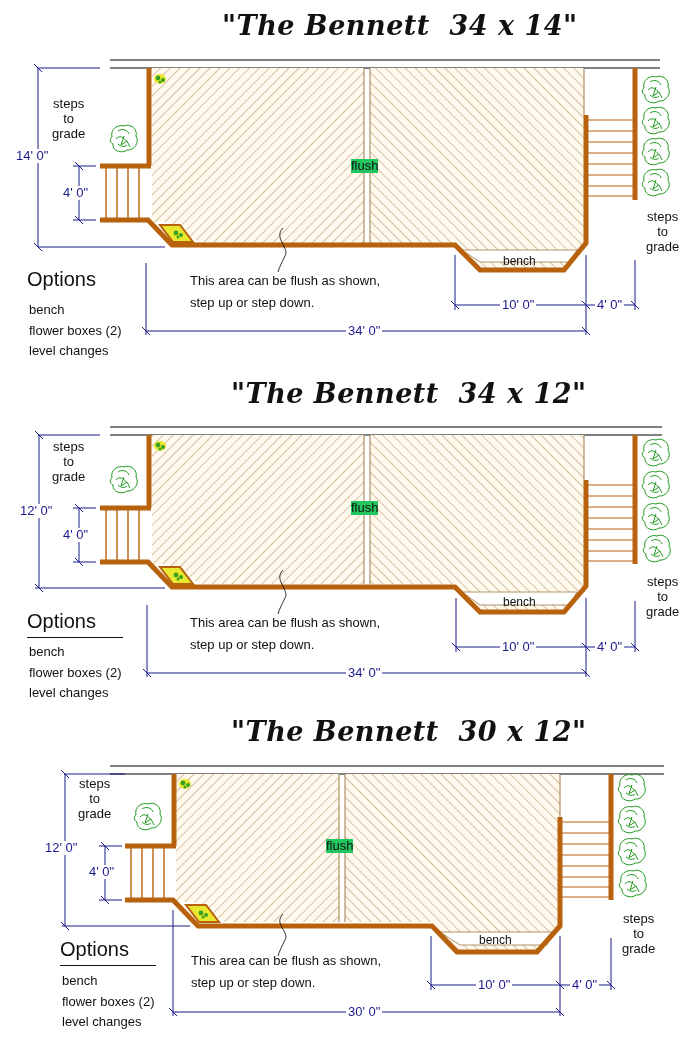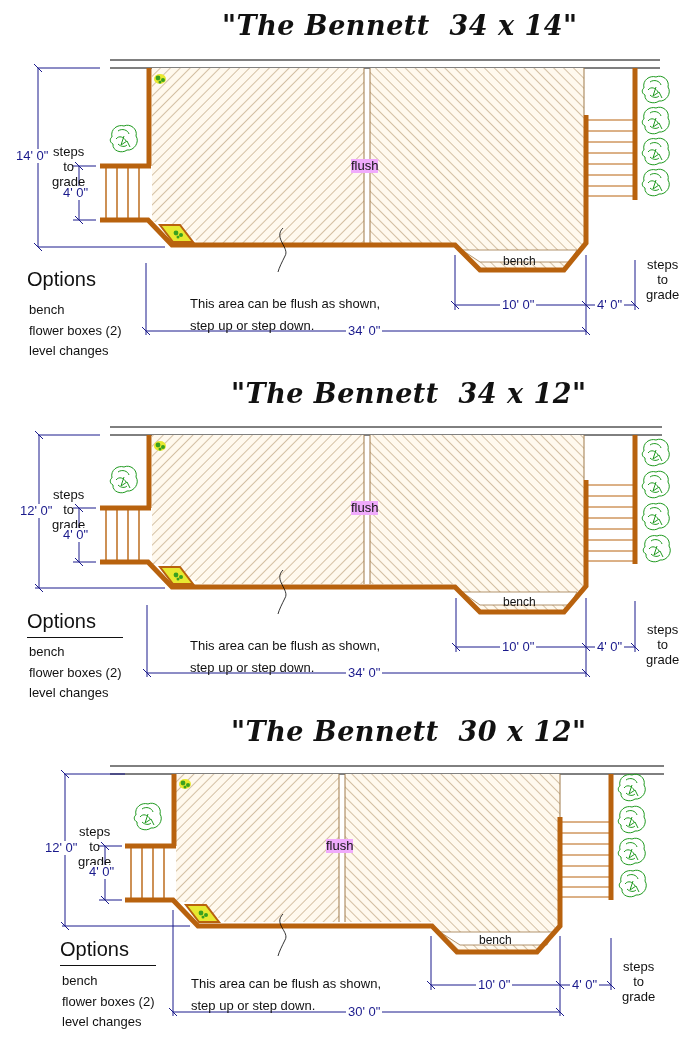--- a/index.html
+++ b/index.html
@@ -2,28 +2,28 @@
 <html><head>
 <meta charset="utf-8">
 <style>
   html, body { margin: 0; padding: 0; background: #ffffff; }
   body { width: 700px; height: 1044px; position: relative; overflow: hidden;
          font-family: "Liberation Sans", sans-serif; }
   .plan { position: absolute; left: 0; width: 700px; }
   .plan svg { position: absolute; left: 0; top: 0; overflow: visible; }
   .title { position: absolute; font-family: "DejaVu Serif", serif; font-style: italic; font-weight: bold;
            font-size: 27px; color: #111; white-space: pre; letter-spacing: 0.5px; }
-  .lbl { position: absolute; font-size: 13px; color: #111; line-height: 15px; text-align: center; white-space: nowrap; margin-top: 48px; }
+  .lbl { position: absolute; font-size: 13px; color: #111; line-height: 15px; text-align: center; white-space: nowrap; }
   .dim { position: absolute; font-size: 13px; color: #1a1a8c; background: #fff; white-space: nowrap; line-height: 14px; padding: 0 2px; }
-  .note { position: absolute; font-size: 13px; color: #111; line-height: 22px; white-space: nowrap; margin-top: 23px; }
+  .note { position: absolute; font-size: 13px; color: #111; line-height: 22px; white-space: nowrap; }
   .opt-head { position: absolute; font-size: 20px; color: #111; white-space: nowrap; line-height: 26px; }
   .opt-head.ul { border-bottom: 1px solid #111; padding-bottom: 3px; }
   .opt-list { position: absolute; font-size: 13px; color: #111; line-height: 20.5px; white-space: nowrap; }
   .bench-lbl { position: absolute; font-size: 12px; color: #111; white-space: nowrap; }
-  .flush-lbl { position: absolute; font-size: 13px; color: #111; background: #f0abfc; white-space: nowrap; line-height: 14px; }
+  .flush-lbl { position: absolute; font-size: 13px; color: #111; background: #22c55e; white-space: nowrap; line-height: 14px; }
 </style>
 </head>
 <body>
 
 <svg width="0" height="0" style="position:absolute">
   <defs>
     <pattern id="hatchL" patternUnits="userSpaceOnUse" width="7" height="7" patternTransform="rotate(45)">
       <rect width="7" height="7" fill="#fff9ee"></rect>
       <line x1="0" y1="0" x2="0" y2="7" stroke="#a07a4a" stroke-width="0.9"></line>
     </pattern>

